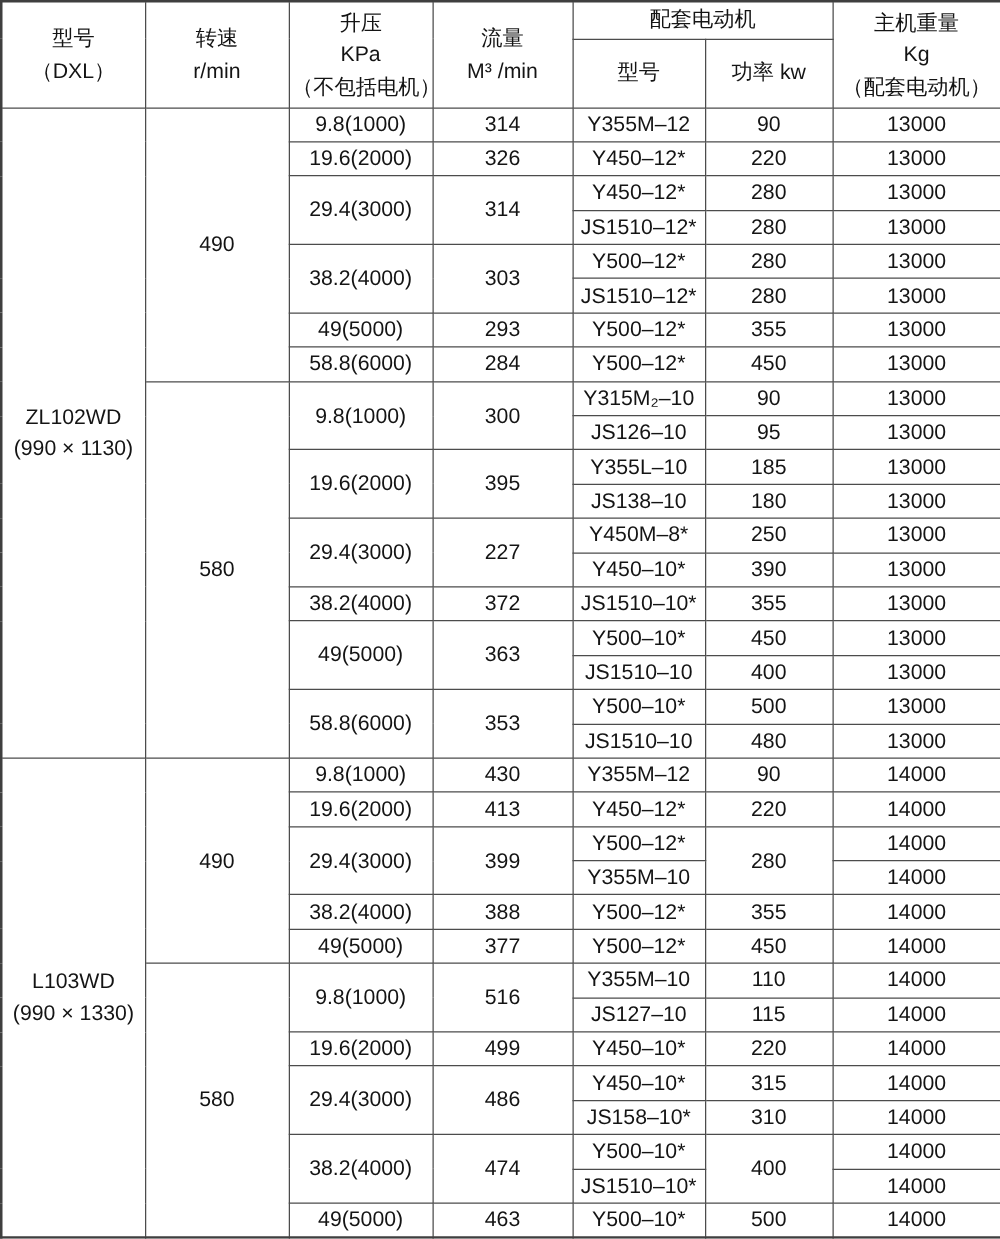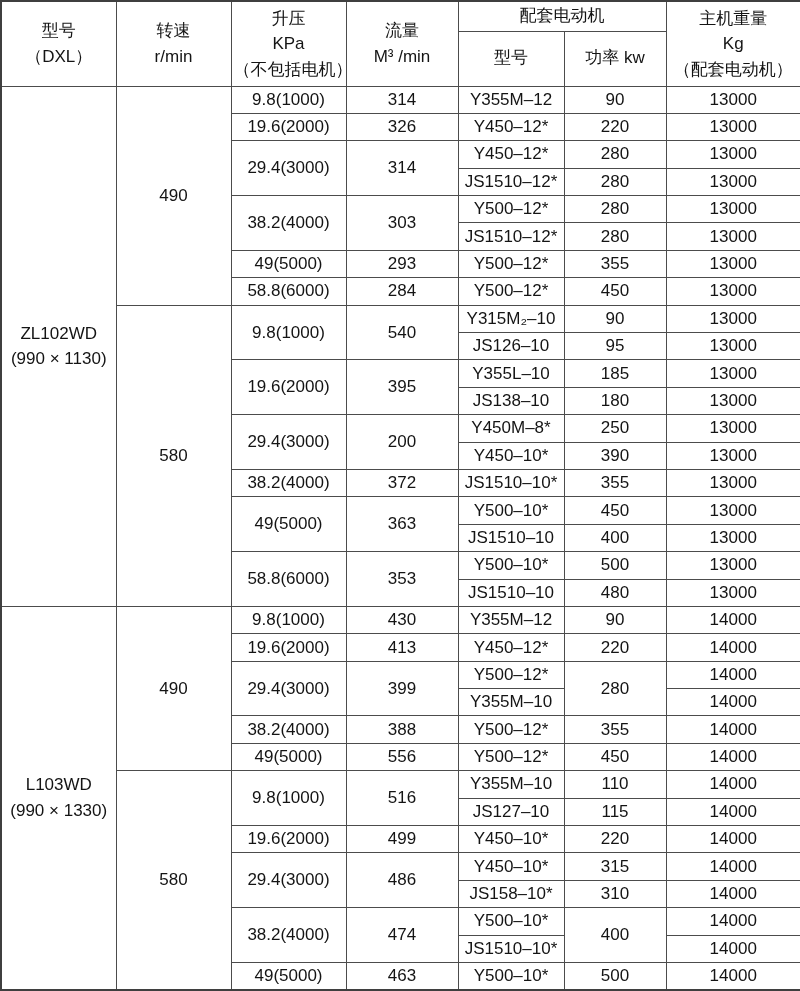--- a/index.html
+++ b/index.html
@@ -132,21 +132,21 @@
         <tr>
           <td>58.8(6000)</td>
           <td>284</td>
           <td>Y500–12*</td>
           <td>450</td>
           <td>13000</td>
         </tr>
         <tr>
           <td rowspan="11">580</td>
           <td rowspan="2">9.8(1000)</td>
-          <td rowspan="2">540</td>
+          <td rowspan="2">300</td>
           <td>Y315M₂–10</td>
           <td>90</td>
           <td>13000</td>
         </tr>
         <tr>
           <td>JS126–10</td>
           <td>95</td>
           <td>13000</td>
         </tr>
         <tr>
@@ -156,21 +156,21 @@
           <td>185</td>
           <td>13000</td>
         </tr>
         <tr>
           <td>JS138–10</td>
           <td>180</td>
           <td>13000</td>
         </tr>
         <tr>
           <td rowspan="2">29.4(3000)</td>
-          <td rowspan="2">200</td>
+          <td rowspan="2">227</td>
           <td>Y450M–8*</td>
           <td>250</td>
           <td>13000</td>
         </tr>
         <tr>
           <td>Y450–10*</td>
           <td>390</td>
           <td>13000</td>
         </tr>
         <tr>
@@ -236,21 +236,21 @@
         </tr>
         <tr>
           <td>38.2(4000)</td>
           <td>388</td>
           <td>Y500–12*</td>
           <td>355</td>
           <td>14000</td>
         </tr>
         <tr>
           <td>49(5000)</td>
-          <td>556</td>
+          <td>377</td>
           <td>Y500–12*</td>
           <td>450</td>
           <td>14000</td>
         </tr>
         <tr>
           <td rowspan="8">580</td>
           <td rowspan="2">9.8(1000)</td>
           <td rowspan="2">516</td>
           <td>Y355M–10</td>
           <td>110</td>

